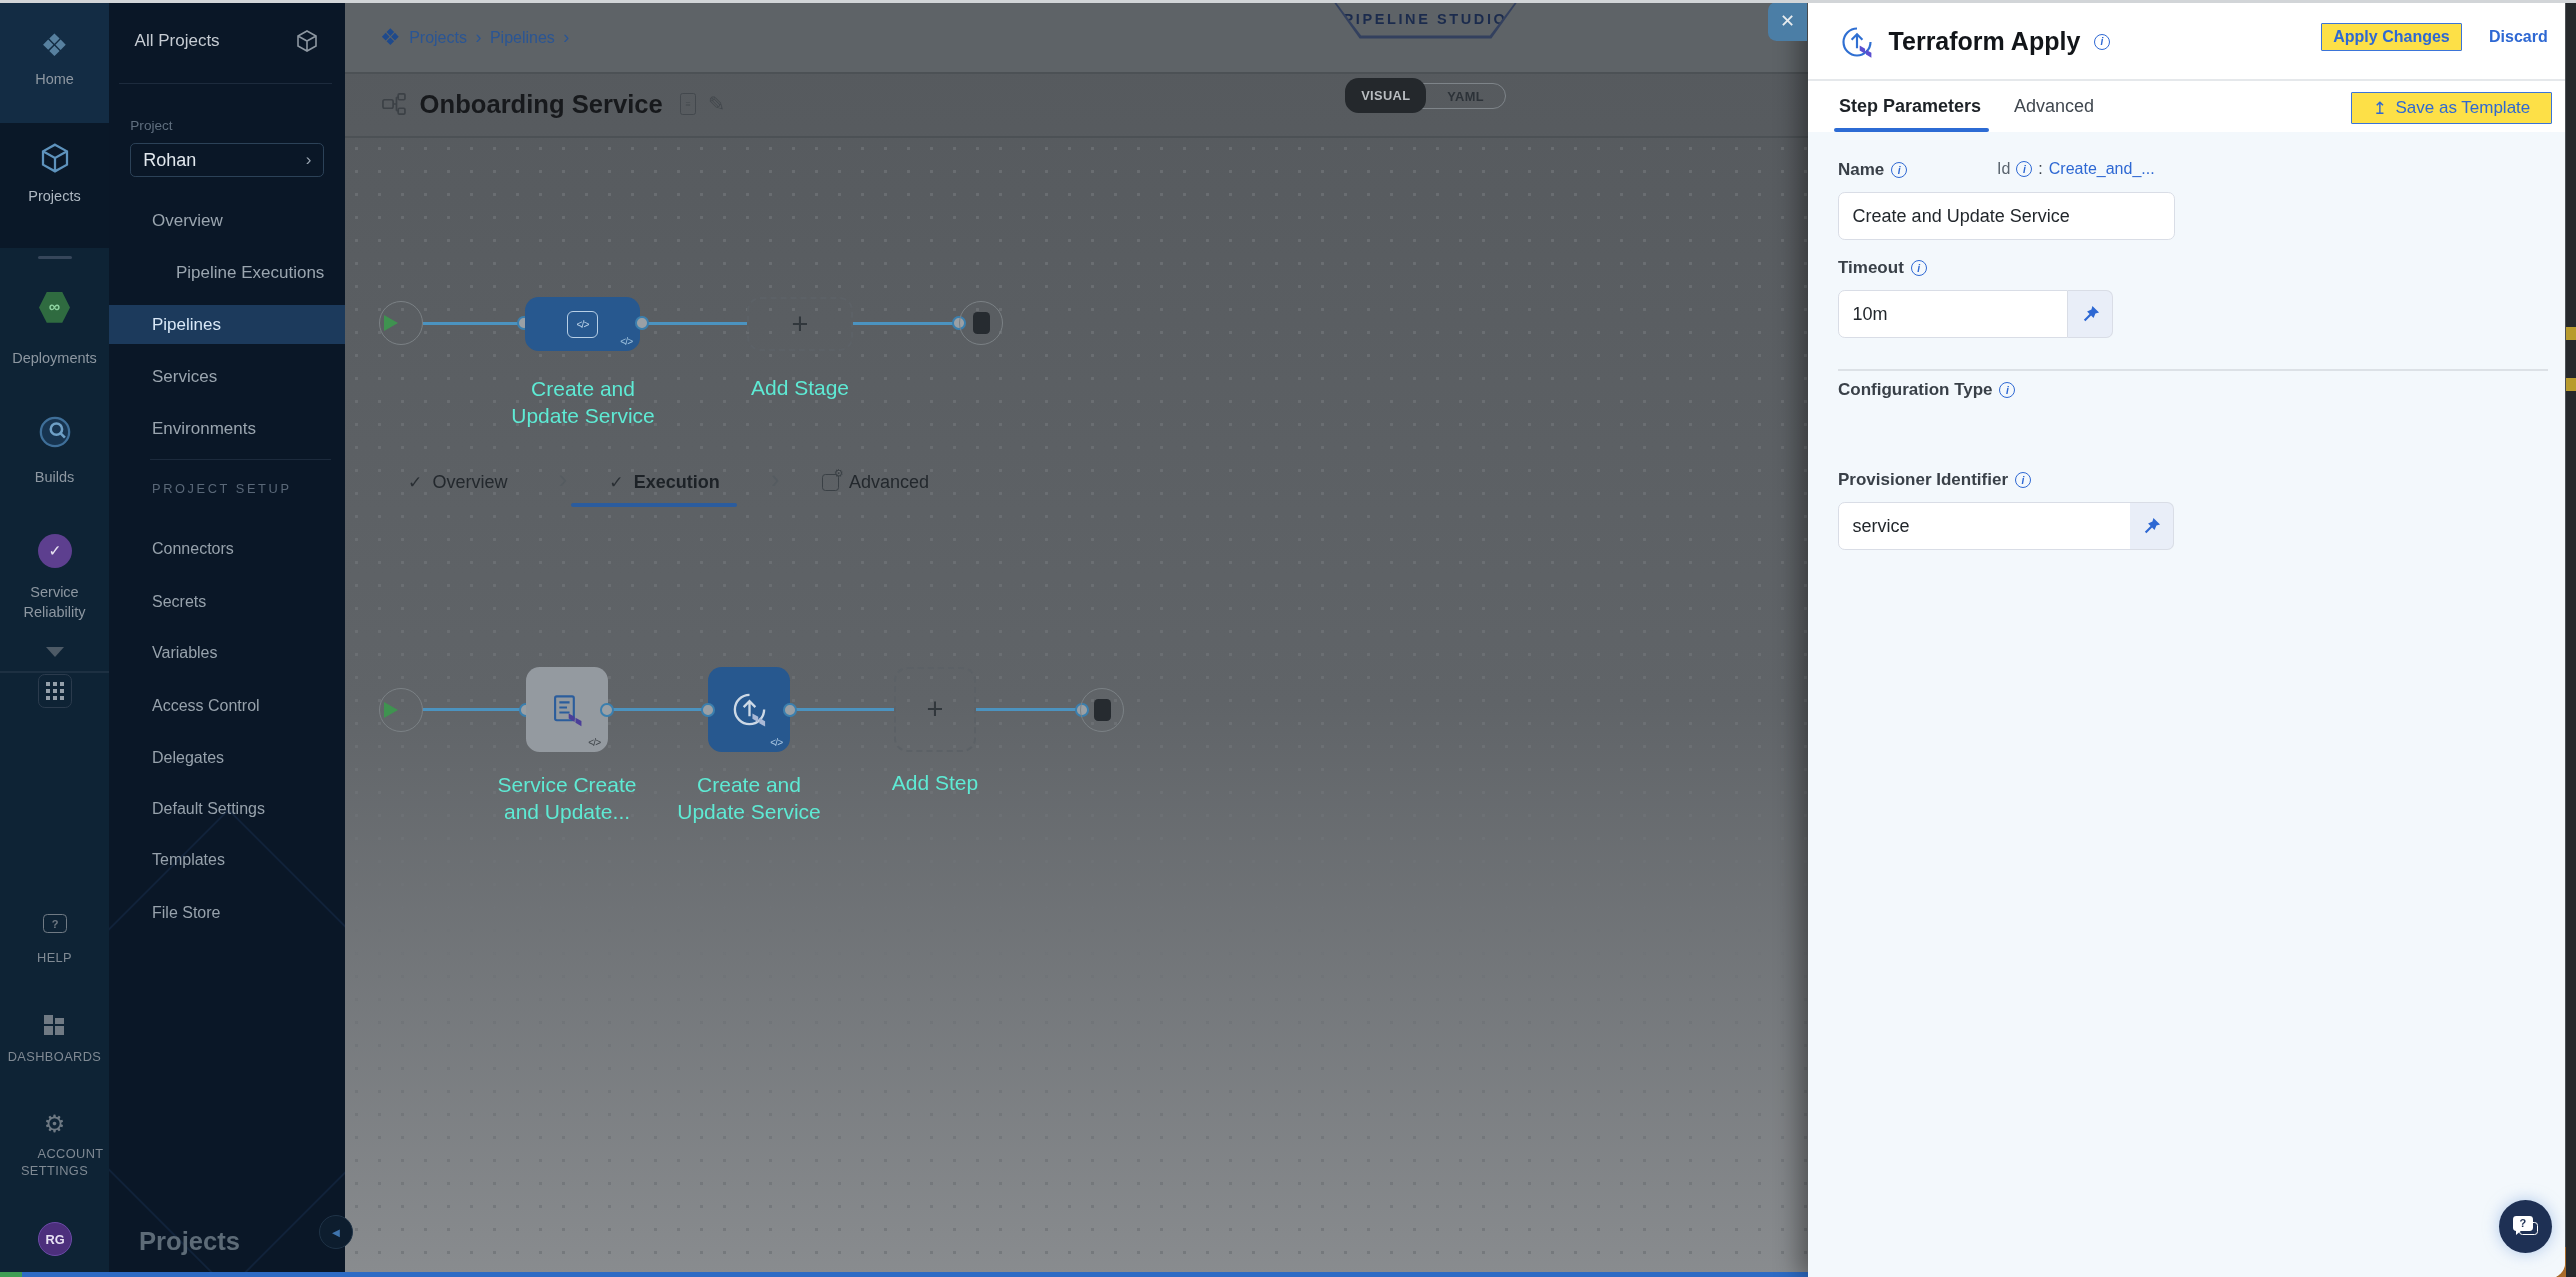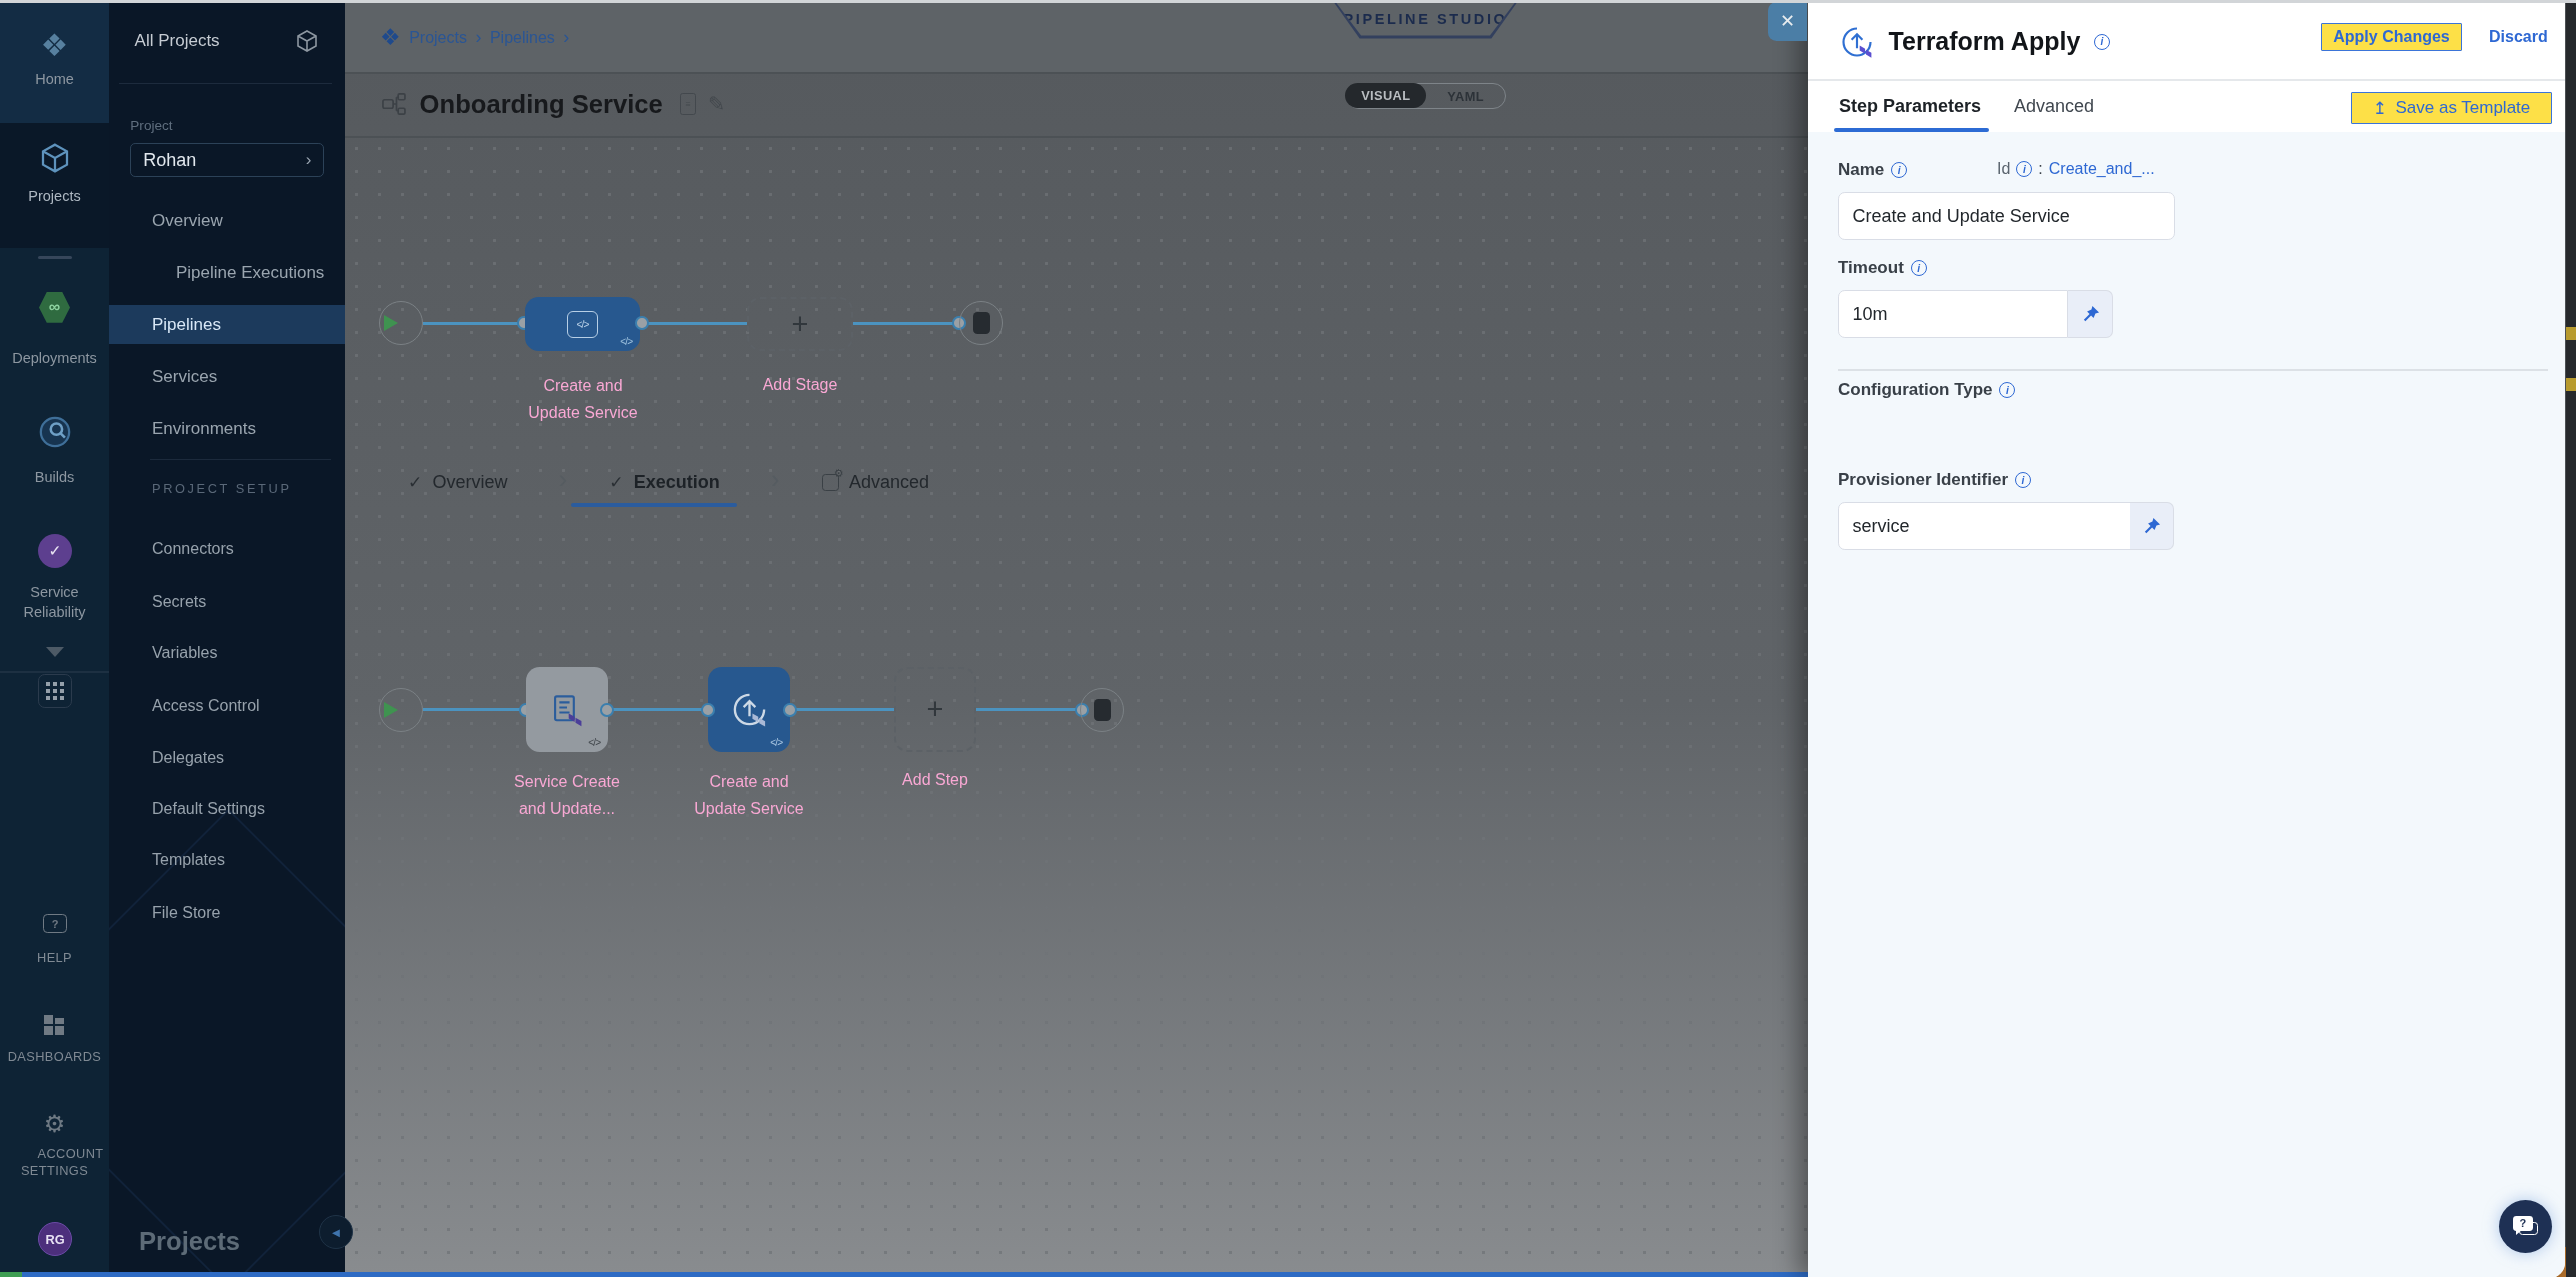--- a/index.html
+++ b/index.html
@@ -24,21 +24,21 @@
             background:linear-gradient(#55595d, #606468 55%, #898c8f); }
   #dots { left:345px; top:137px; width:1463px; height:1134px;
           background-image:radial-gradient(circle, #6f7377 1.4px, transparent 1.9px);
           background-size:23px 23px; opacity:.75; }
   .gline { height:2.6px; background:#4b93c0; top:322px; }
   .gline2 { height:2.6px; background:#4b93c0; top:708px; }
   .ring { width:13.6px; height:13.6px; border-radius:50%; background:#9aa0a5; border:2.6px solid #3b7fae; }
   .endcap { width:44px; height:44px; border-radius:50%; border:1.7px solid #7b8185; }
   .stopsq { width:17px; height:21.3px; border-radius:4.3px; background:#262b30; }
   .play-tri { width:0; height:0; border-left:14.5px solid #3f9350; border-top:8.5px solid transparent; border-bottom:8.5px solid transparent; margin-left:4.3px; }
-  .node-label { color:#f9a8d4; font-size:16px; text-align:left; white-space:nowrap; transform:translateX(-50%); }
+  .node-label { color:#5eead4; font-size:21px; text-align:left; white-space:nowrap; transform:translateX(-50%); }
   .dashed-node { border:2.6px dashed #5c6166; border-radius:13.6px; color:#31373c; }
   .code-mark { position:absolute; right:7.7px; bottom:4.3px; font-size:10.2px; letter-spacing:-0.9px; }
 
   
   #drawer { left:1808px; top:0; width:757px; height:1278px; background:#ffffff;
             box-shadow:-8.5px 0 24px rgba(0,0,0,.38); z-index:10; border-radius:0 0 15.4px 0; }
   .btn-outline { border:1.7px solid #3b74d8; border-radius:1px; color:#2e68d3; font-weight:bold; background:#fde047; }
   .form-label { color:#394048; font-size:17px; font-weight:bold; }
   .tinfo { width:16px; height:16px; border-radius:50%; border:1.7px solid #2e68d3; color:#2e68d3;
            font-size:10.2px; font-weight:bold; font-style:italic; display:inline-flex; align-items:center; justify-content:center; }
@@ -79,21 +79,21 @@
       <path d="M13 13 h4 M17 5 h2 M17 21 h2 M17 5 v16" fill="none" stroke="#3c4146" stroke-width="2"></path>
     </svg>
     <span style="font-size:25.6px;font-weight:bold;color:#17191c;">Onboarding Service</span>
     <span class="ctr" style="width:16px;height:22px;border:1.7px solid #43484d;border-radius:2.6px;margin-left:5.1px;">
       <span style="font-size:8.5px;color:#43484d;letter-spacing:-0.9px;">≡</span>
     </span>
     <span style="font-size:20.5px;color:#43484d;">✎</span>
   </div>
 
   <div class="abs flex" style="left:1346px;top:83px;width:160px;height:26.4px;border:1.7px solid #7e8489;border-radius:13.6px;">
-    <div class="ctr" style="width:81px;height:25px;margin:-1.7px 0 0 -1.7px;background:#24282c;border-radius:13.6px;">
+    <div class="ctr" style="width:81px;height:35px;margin:-1.7px 0 0 -1.7px;background:#24282c;border-radius:13.6px;">
       <span style="font-size:12.8px;font-weight:bold;color:#b9bdc1;letter-spacing:0.4px;">VISUAL</span>
     </div>
     <div class="ctr" style="flex:1;height:23px;">
       <span style="font-size:12.8px;font-weight:bold;color:#2c3238;letter-spacing:0.4px;">YAML</span>
     </div>
   </div>
 
   <div class="abs gline" style="left:423px;width:102px;"></div>
   <div class="abs gline" style="left:640px;width:107px;"></div>
   <div class="abs gline" style="left:853px;width:106px;"></div>

